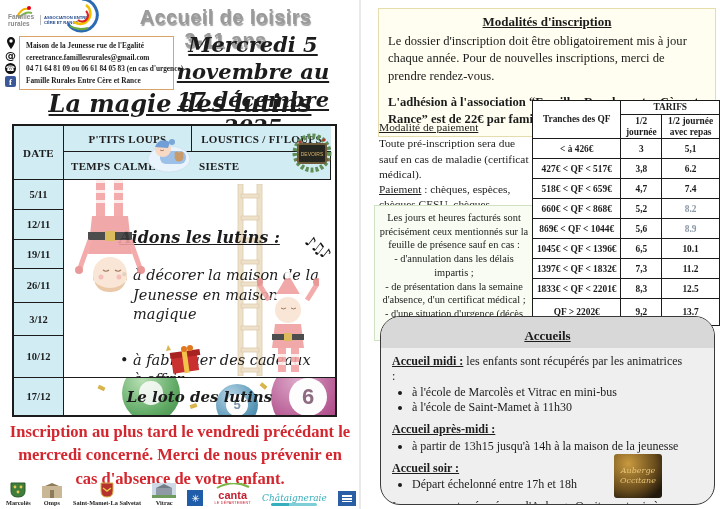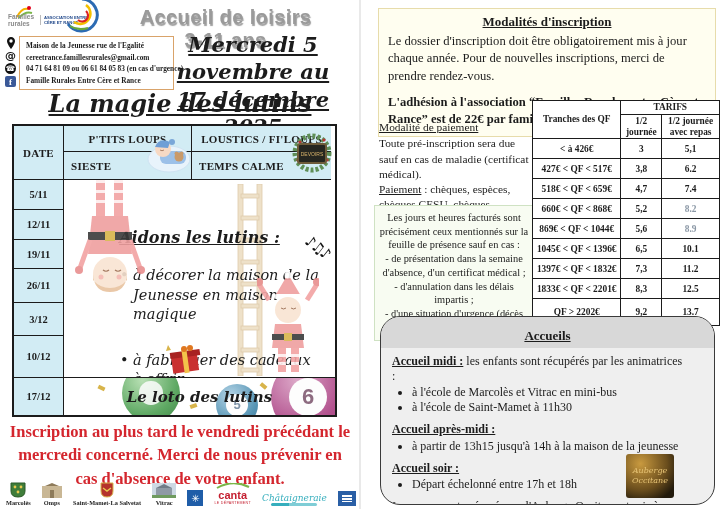--- a/index.html
+++ b/index.html
@@ -119,21 +119,21 @@
   .tariff .muted{color:#8a97a5;font-weight:bold;}
   .accueils{position:absolute;left:380px;top:316px;width:333px;height:187px;border:1.6px solid #3a3a3a;
          border-radius:20px;background:#efefef;overflow:hidden;}
   .acc-head{background:#d8d8d8;text-align:center;font-weight:bold;font-size:13px;padding:11px 0 4px;}
   .acc-head span{text-decoration:underline;}
   .acc-body{padding:4px 27px 0 11px;font-size:12px;line-height:1.26;position:relative;height:calc(100% - 24px);}
   .acc-label{font-weight:bold;text-decoration:underline;}
   .acc-body ul{margin:1px 0 7px 20px;padding:0;}
   .acc-body li{margin:0;}
   .acc-sec{margin-top:2px;}
-  .auberge{position:absolute;right:40px;top:106px;width:48px;height:44px;border-radius:3px;
+  .auberge{position:absolute;right:52px;top:106px;width:48px;height:44px;border-radius:3px;
          background:radial-gradient(circle at 30% 22%,#c99a3f,#6b4e1d 55%,#221a0c 85%);
          display:flex;align-items:center;justify-content:center;text-align:center;
          font-family:"DejaVu Serif",serif;font-style:italic;font-size:8px;color:#e6c376;line-height:1.2;}
   .acc-footer{margin-top:2px;}
 </style>
 </head>
 <body>
 
 <div class="canvas">
 
@@ -182,22 +182,22 @@
 
     <div class="theme">
       <span>La magie des lutins</span>
     </div>
 
     <div class="acttable">
       <div class="athead">
         <div class="cell cell-date">DATE</div>
         <div class="cell cell-c">P'TITS LOUPS</div>
         <div class="cell cell-c last">LOUSTICS / FI'LOUPS</div>
+        <div class="cell cell-l last">TEMPS CALME</div>
         <div class="cell cell-l">SIESTE</div>
-        <div class="cell cell-l last">TEMPS CALME</div>
 
         <svg class="illus-sleep" width="46" height="46" viewBox="0 0 46 46">
           <ellipse cx="23" cy="30" rx="21" ry="13" fill="#e8f3fb" stroke="#cfe3f2"></ellipse>
           <rect x="14" y="22" width="26" height="13" rx="6" fill="#9cc0e8"></rect>
           <circle cx="17" cy="20" r="8" fill="#f7d9c4"></circle>
           <path d="M9 18 Q13 8 24 13 L22 19 Z" fill="#6f9fd6"></path>
           <circle cx="26" cy="13" r="3" fill="#7aa7d8"></circle>
           <path d="M14 21 q2 1.5 4 0" stroke="#9a6b4f" stroke-width=".8" fill="none"></path>
           <circle cx="33" cy="28" r="4.5" fill="#c99a6a"></circle>
           <circle cx="30.5" cy="24.5" r="2" fill="#c99a6a"></circle>
@@ -392,22 +392,22 @@
     </div>
 
     <div class="paytext">
       <div class="title">Modalité de paiement</div>
       <div>Toute pré-inscription sera due sauf en cas de maladie (certificat médical).</div>
       <div><span class="ul">Paiement</span><span> : chèques, espèces, chèques CESU, chèques vacances et pass-cantal (paiement possible en plusieurs fois).</span></div>
     </div>
 
     <div class="greenbox">
       <div>Les jours et heures facturés sont précisément ceux mentionnés sur la feuille de présence sauf en cas :</div>
+      <div>- d'annulation dans les délais impartis ;</div>
       <div>- de présentation dans la semaine d'absence, d'un certificat médical ;</div>
-      <div>- d'annulation dans les délais impartis ;</div>
       <div>- d'une situation d'urgence (décès …).</div>
     </div>
 
     <table class="tariff">
       <tbody>
           <tr>
         <td class="qfcol" rowspan="2">Tranches des QF</td>
         <td colspan="2">TARIFS</td>
       </tr>
       <tr>

